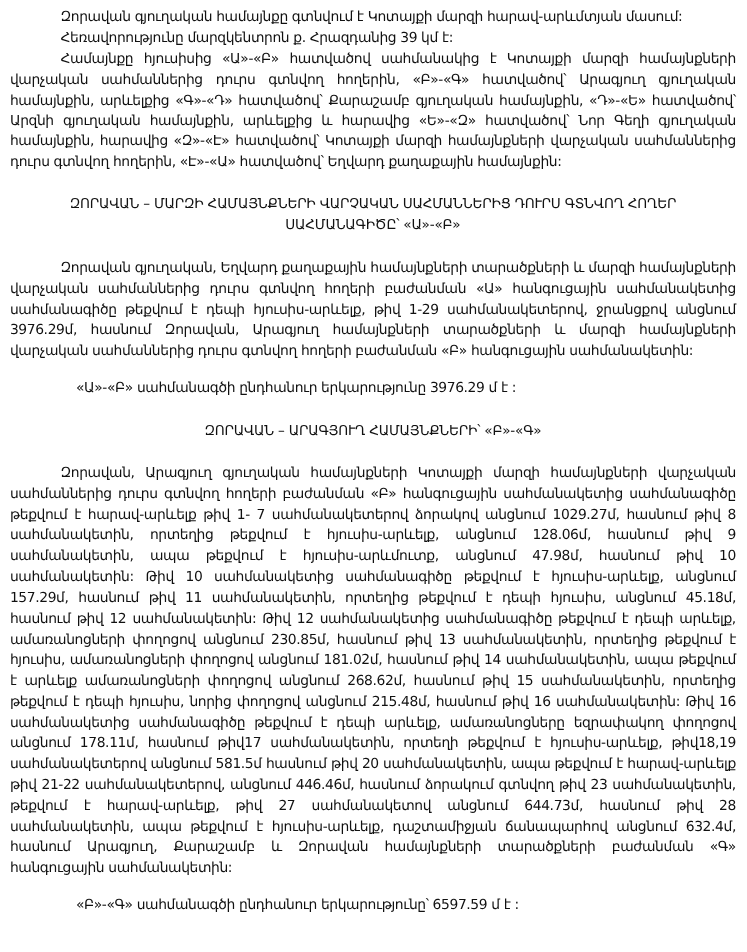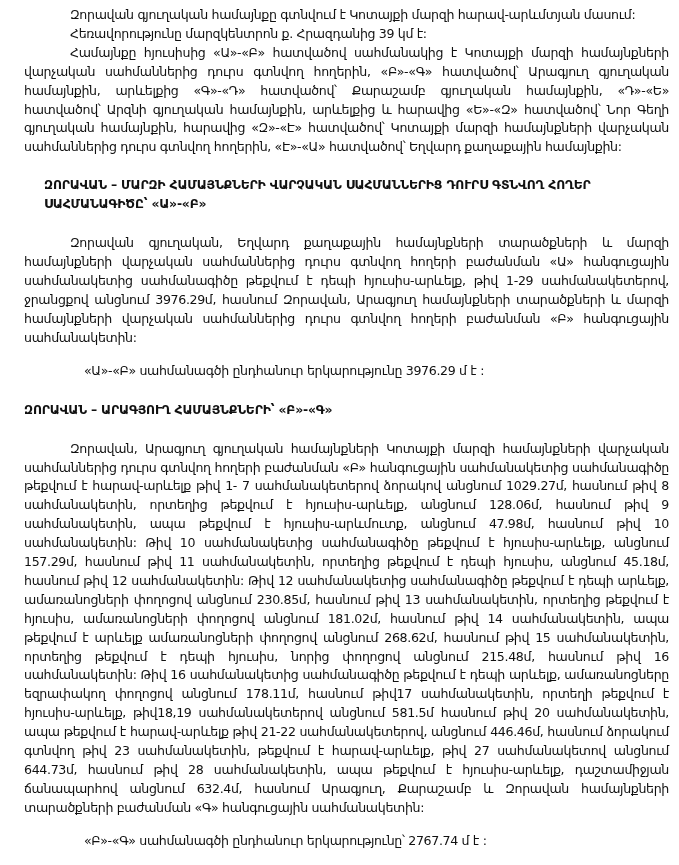--- a/index.html
+++ b/index.html
@@ -5,52 +5,53 @@
   html, body { margin: 0; padding: 0; background: #ffffff; }
   body {
     width: 679px; height: 865px; overflow: hidden;
     font-family: "DejaVu Sans", "Liberation Sans", sans-serif;
     color: #111111;
   }
   .page {
     position: relative;
     width: 679px; height: 865px;
     box-sizing: border-box;
-    padding: 6px 10px 0 24px;
+    padding: 6px 10px 0 9px;
     font-size: 12.6px;
     line-height: 18.9px;
     letter-spacing: -0.35px;
   }
   .p {
     margin: 0;
     text-align: justify;
     text-indent: 46px;
   }
   .p.first { text-indent: 46px; }
   .heading {
     margin: 0;
+    text-align: center;
     font-size: 12.4px;
     line-height: 19px;
     letter-spacing: -0.2px;
-    font-weight: bold;
+    font-weight: normal;
   }
   .h1 { margin-top: 18px; margin-bottom: 21px; padding: 0 20px; }
   .h2 { margin-top: 19px; margin-bottom: 21px; }
   .sum { text-indent: 46px; margin: 14px; }
 </style>
 </head>
 <body>
 
 <div class="page">
 
   <p class="p first">Զորավան գյուղական  համայնքը գտնվում է Կոտայքի մարզի հարավ-արևմտյան մասում:</p>
   <p class="p">Հեռավորությունը մարզկենտրոն ք. Հրազդանից  39 կմ է:</p>
   <p class="p">Համայնքը հյուսիսից «Ա»-«Բ»  հատվածով սահմանակից է Կոտայքի մարզի համայնքների վարչական սահմաններից դուրս գտնվող հողերին, «Բ»-«Գ» հատվածով՝ Արագյուղ գյուղական համայնքին, արևելքից «Գ»-«Դ»  հատվածով՝ Քարաշամբ գյուղական համայնքին, «Դ»-«Ե» հատվածով՝ Արզնի գյուղական համայնքին, արևելքից և հարավից «Ե»-«Զ» հատվածով՝ Նոր Գեղի գյուղական  համայնքին, հարավից «Զ»-«Է» հատվածով՝ Կոտայքի մարզի համայնքների վարչական սահմաններից դուրս գտնվող հողերին, «Է»-«Ա» հատվածով՝ Եղվարդ քաղաքային համայնքին:</p>
 
   <h2 class="heading h1">ԶՈՐԱՎԱՆ – ՄԱՐԶԻ ՀԱՄԱՅՆՔՆԵՐԻ ՎԱՐՉԱԿԱՆ ՍԱՀՄԱՆՆԵՐԻՑ ԴՈՒՐՍ ԳՏՆՎՈՂ ՀՈՂԵՐ ՍԱՀՄԱՆԱԳԻԾԸ՝  «Ա»-«Բ»</h2>
   <p class="p">Զորավան գյուղական, Եղվարդ քաղաքային համայնքների տարածքների և մարզի համայնքների վարչական սահմաններից դուրս գտնվող հողերի բաժանման «Ա» հանգուցային սահմանակետից սահմանագիծը թեքվում է դեպի հյուսիս-արևելք, թիվ 1-29 սահմանակետերով, ջրանցքով անցնում 3976.29մ, հասնում Զորավան, Արագյուղ համայնքների տարածքների և մարզի համայնքների վարչական սահմաններից դուրս գտնվող հողերի բաժանման «Բ» հանգուցային սահմանակետին:</p>
   <p class="sum">«Ա»-«Բ» սահմանագծի ընդհանուր երկարությունը 3976.29 մ  է :</p>
 
   <h2 class="heading h2">ԶՈՐԱՎԱՆ – ԱՐԱԳՅՈՒՂ  ՀԱՄԱՅՆՔՆԵՐԻ՝ «Բ»-«Գ»</h2>
   <p class="p">Զորավան, Արագյուղ գյուղական համայնքների Կոտայքի մարզի համայնքների վարչական սահմաններից դուրս գտնվող հողերի բաժանման «Բ» հանգուցային սահմանակետից սահմանագիծը թեքվում է հարավ-արևելք թիվ 1- 7 սահմանակետերով ձորակով անցնում 1029.27մ, հասնում թիվ 8 սահմանակետին, որտեղից թեքվում է հյուսիս-արևելք, անցնում 128.06մ,  հասնում թիվ 9 սահմանակետին, ապա թեքվում է հյուսիս-արևմուտք,  անցնում 47.98մ, հասնում թիվ 10 սահմանակետին: Թիվ 10 սահմանակետից սահմանագիծը թեքվում է հյուսիս-արևելք, անցնում 157.29մ, հասնում թիվ 11 սահմանակետին, որտեղից թեքվում է դեպի հյուսիս, անցնում 45.18մ, հասնում թիվ 12 սահմանակետին: Թիվ 12 սահմանակետից սահմանագիծը թեքվում է դեպի արևելք, ամառանոցների փողոցով անցնում 230.85մ, հասնում թիվ 13 սահմանակետին, որտեղից թեքվում է հյուսիս, ամառանոցների փողոցով անցնում 181.02մ, հասնում թիվ 14 սահմանակետին, ապա թեքվում է արևելք ամառանոցների փողոցով անցնում 268.62մ, հասնում թիվ 15 սահմանակետին, որտեղից թեքվում է դեպի հյուսիս, նորից փողոցով անցնում 215.48մ, հասնում թիվ 16 սահմանակետին: Թիվ 16 սահմանակետից սահմանագիծը թեքվում է դեպի արևելք, ամառանոցները եզրափակող փողոցով անցնում 178.11մ, հասնում թիվ17 սահմանակետին, որտեղի թեքվում է հյուսիս-արևելք, թիվ18,19 սահմանակետերով անցնում 581.5մ հասնում թիվ 20 սահմանակետին, ապա թեքվում է հարավ-արևելք թիվ 21-22 սահմանակետերով, անցնում 446.46մ, հասնում ձորակում գտնվող թիվ 23 սահմանակետին, թեքվում է հարավ-արևելք, թիվ 27 սահմանակետով անցնում 644.73մ, հասնում թիվ 28 սահմանակետին, ապա թեքվում է հյուսիս-արևելք, դաշտամիջյան ճանապարհով անցնում 632.4մ, հասնում Արագյուղ, Քարաշամբ և Զորավան համայնքների տարածքների բաժանման «Գ» հանգուցային սահմանակետին:</p>
-  <p class="sum">«Բ»-«Գ» սահմանագծի ընդհանուր երկարությունը՝ 2767.74 մ  է :</p>
+  <p class="sum">«Բ»-«Գ» սահմանագծի ընդհանուր երկարությունը՝ 6597.59 մ  է :</p>
 
 </div>
 
 </body></html>

